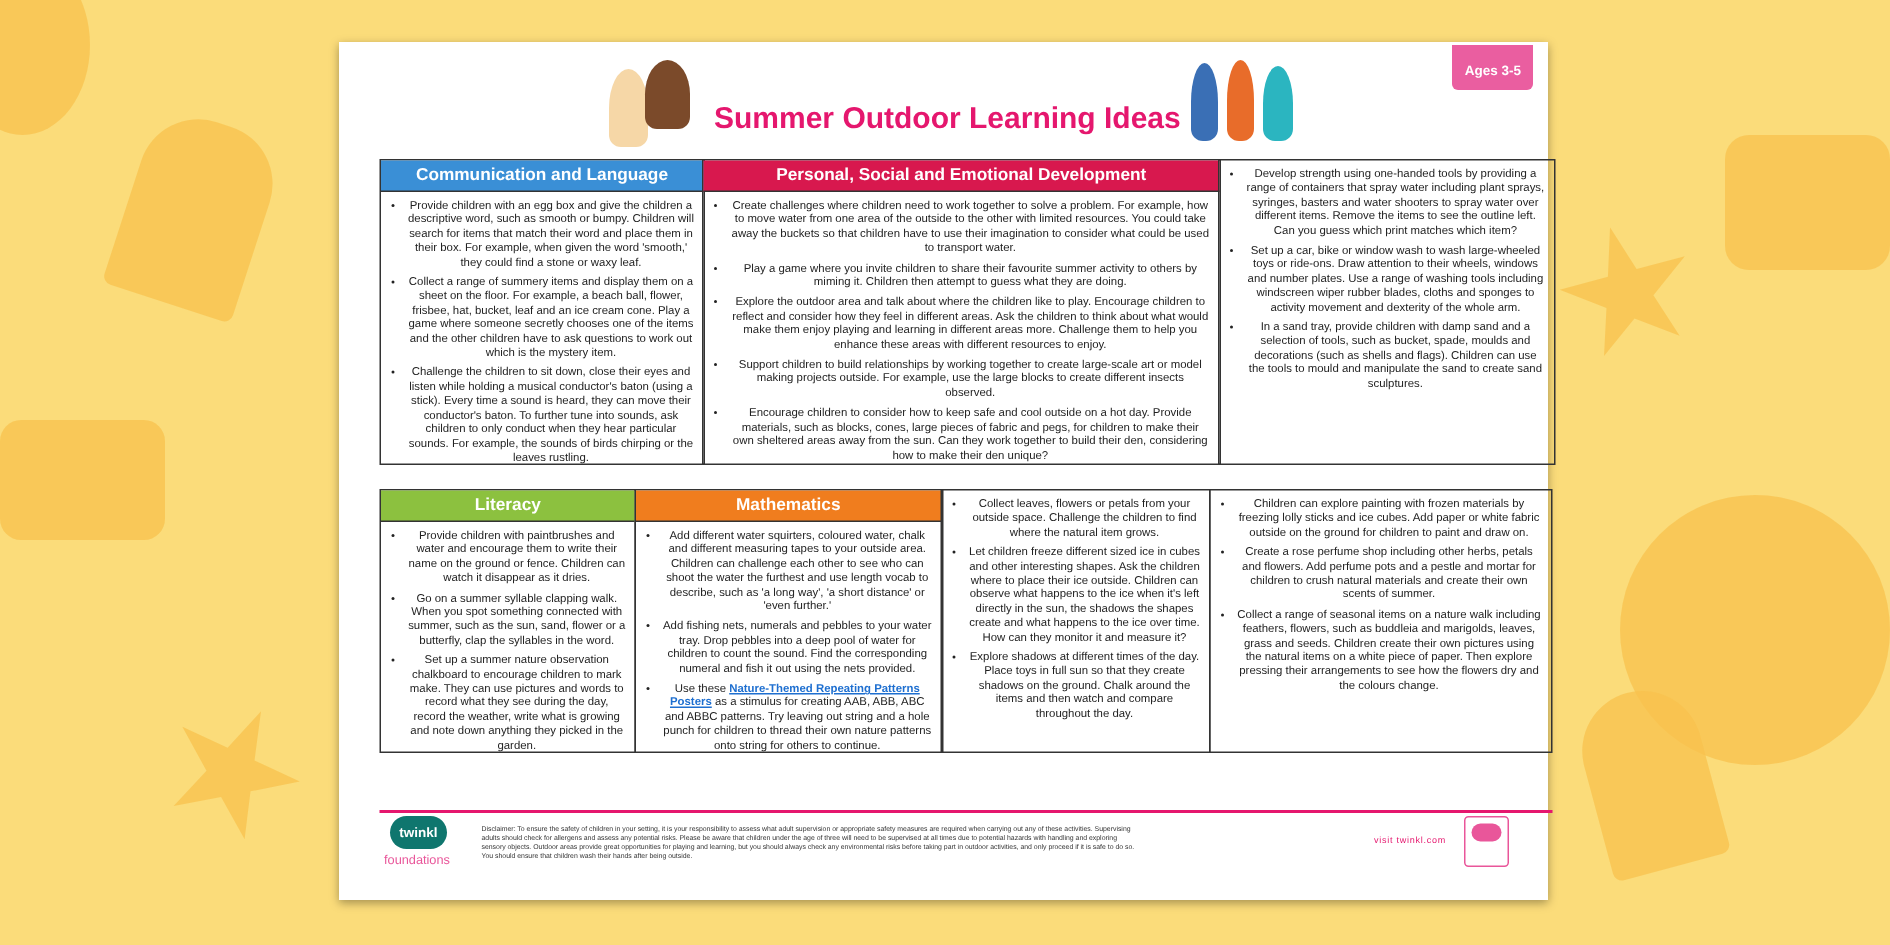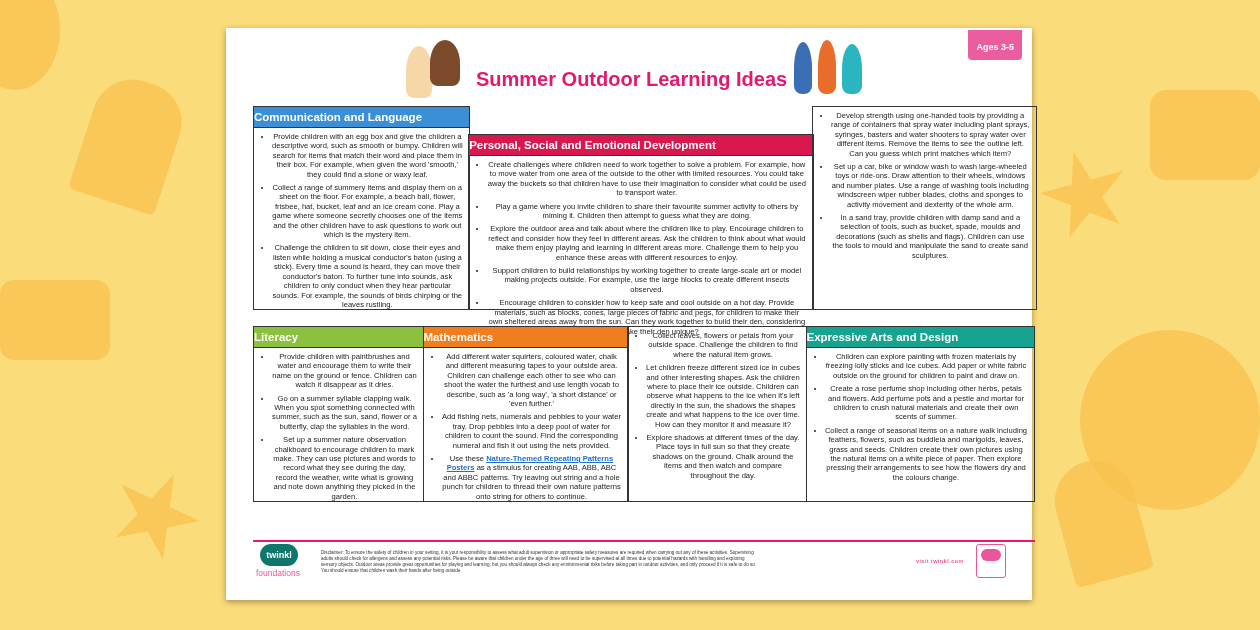--- a/index.html
+++ b/index.html
@@ -7,21 +7,21 @@
   .bg-shape { position:absolute; background:#f8c24e; opacity:0.75; }
   .bg-ball { border-radius:50%; }
   .bg-pop { border-radius:40px 40px 6px 6px; }
   .sheet { position:absolute; left:226px; top:28px; width:806px; height:572px; background:#ffffff; box-shadow:0 2px 6px rgba(0,0,0,0.35); }
   .title { position:absolute; left:250px; top:40px; font-size:20px; font-weight:bold; color:#e5176e; }
   .ages { position:absolute; right:10px; top:2px; background:#ea5ea0; color:#fff; font-size:9px; font-weight:bold; padding:12px 8px 8px; border-radius:0 0 4px 4px; }
   .kids { position:absolute; }
   .kid { position:absolute; border-radius:50% 50% 8px 8px; }
   .row { position:absolute; left:27px; width:782px; display:flex; }
   .col { border:1.5px solid #333; border-left-width:1.5px; box-sizing:border-box; margin-right:-1.5px; position:relative; }
-  .col-head { color:#fff; font-weight:bold; font-size:11.5px; text-align:left; height:20px; line-height:20px; border-bottom:1.5px solid #333; }
+  .col-head { color:#fff; font-weight:bold; font-size:11.5px; text-align:center; height:20px; line-height:20px; border-bottom:1.5px solid #333; }
   .col-body { padding:4px 6px 4px 4px;text-align:center; }
   ul { margin:0; padding:0 0 0 14px; }
   li { font-size:7.6px; line-height:9.4px; color:#222; margin-bottom:4px; }
   .link { color:#1e6fd0; font-weight:bold; text-decoration:underline; }
   .footer-line { position:absolute; left:27px; top:512px; width:782px; height:2px; background:#e5176e; }
   .logo { position:absolute; left:30px; top:516px; width:46px; height:40px; }
   .logo-cloud { position:absolute; left:4px; top:0; width:38px; height:22px; background:#0f766e; border-radius:12px; color:#fff; font-size:9px; font-weight:bold; text-align:center; line-height:22px; }
   .logo-sub { position:absolute; left:0; top:24px; width:50px; font-size:8.5px; font-weight:normal; color:#e9569a; }
   .disclaimer { position:absolute; left:95px; top:522px; width:440px; font-size:4.6px; line-height:6px; color:#333; }
   .visit { position:absolute; left:690px; top:530px; font-size:6px; color:#e5176e; letter-spacing:0.5px; }
@@ -58,21 +58,21 @@
     <div class="col" style="width:222px;">
       <div class="col-head" style="background:#3a8fd6;">Communication and Language</div>
       <div class="col-body">
           <ul>
         <li>Provide children with an egg box and give the children a descriptive word, such as smooth or bumpy. Children will search for items that match their word and place them in their box. For example, when given the word 'smooth,' they could find a stone or waxy leaf.</li>
         <li>Collect a range of summery items and display them on a sheet on the floor. For example, a beach ball, flower, frisbee, hat, bucket, leaf and an ice cream cone. Play a game where someone secretly chooses one of the items and the other children have to ask questions to work out which is the mystery item.</li>
         <li>Challenge the children to sit down, close their eyes and listen while holding a musical conductor's baton (using a stick). Every time a sound is heard, they can move their conductor's baton. To further tune into sounds, ask children to only conduct when they hear particular sounds. For example, the sounds of birds chirping or the leaves rustling.</li>
       </ul>
         </div>
     </div>
-    <div class="col" style="width:354px;margin-top:28px;">
+    <div class="col" style="width:354px;">
       <div class="col-head" style="background:#d8184e;">Personal, Social and Emotional Development</div>
       <div class="col-body">
           <ul>
         <li>Create challenges where children need to work together to solve a problem. For example, how to move water from one area of the outside to the other with limited resources. You could take away the buckets so that children have to use their imagination to consider what could be used to transport water.</li>
         <li>Play a game where you invite children to share their favourite summer activity to others by miming it. Children then attempt to guess what they are doing.</li>
         <li>Explore the outdoor area and talk about where the children like to play. Encourage children to reflect and consider how they feel in different areas. Ask the children to think about what would make them enjoy playing and learning in different areas more. Challenge them to help you enhance these areas with different resources to enjoy.</li>
         <li>Support children to build relationships by working together to create large-scale art or model making projects outside. For example, use the large blocks to create different insects observed.</li>
         <li>Encourage children to consider how to keep safe and cool outside on a hot day. Provide materials, such as blocks, cones, large pieces of fabric and pegs, for children to make their own sheltered areas away from the sun. Can they work together to build their den, considering how to make their den unique?</li>
       </ul>
         </div>
@@ -112,21 +112,20 @@
     <div class="col" style="width:180px;">
       <div class="col-body">
           <ul>
         <li>Collect leaves, flowers or petals from your outside space. Challenge the children to find where the natural item grows.</li>
         <li>Let children freeze different sized ice in cubes and other interesting shapes. Ask the children where to place their ice outside. Children can observe what happens to the ice when it's left directly in the sun, the shadows the shapes create and what happens to the ice over time. How can they monitor it and measure it?</li>
         <li>Explore shadows at different times of the day. Place toys in full sun so that they create shadows on the ground. Chalk around the items and then watch and compare throughout the day.</li>
       </ul>
         </div>
     </div>
     <div class="col" style="width:229px;">
-      <div class="col-head" style="background:#16a390;">Expressive Arts and Design</div>
       <div class="col-body">
           <ul>
         <li>Children can explore painting with frozen materials by freezing lolly sticks and ice cubes. Add paper or white fabric outside on the ground for children to paint and draw on.</li>
         <li>Create a rose perfume shop including other herbs, petals and flowers. Add perfume pots and a pestle and mortar for children to crush natural materials and create their own scents of summer.</li>
         <li>Collect a range of seasonal items on a nature walk including feathers, flowers, such as buddleia and marigolds, leaves, grass and seeds. Children create their own pictures using the natural items on a white piece of paper. Then explore pressing their arrangements to see how the flowers dry and the colours change.</li>
       </ul>
         </div>
     </div>
   </div>
 

